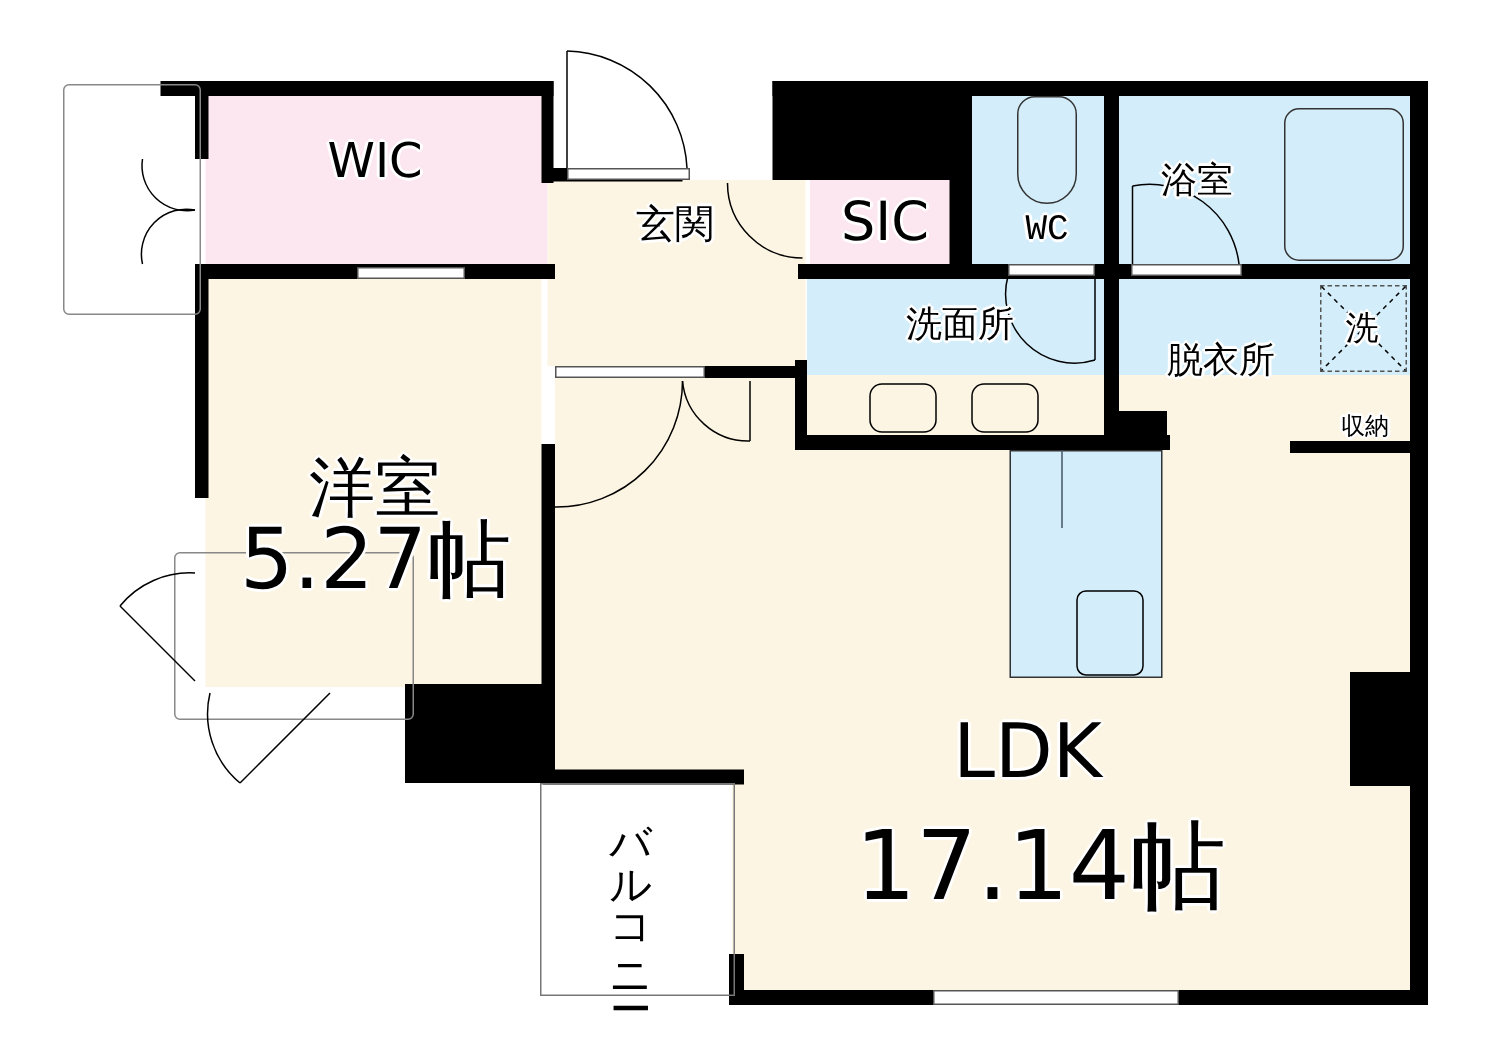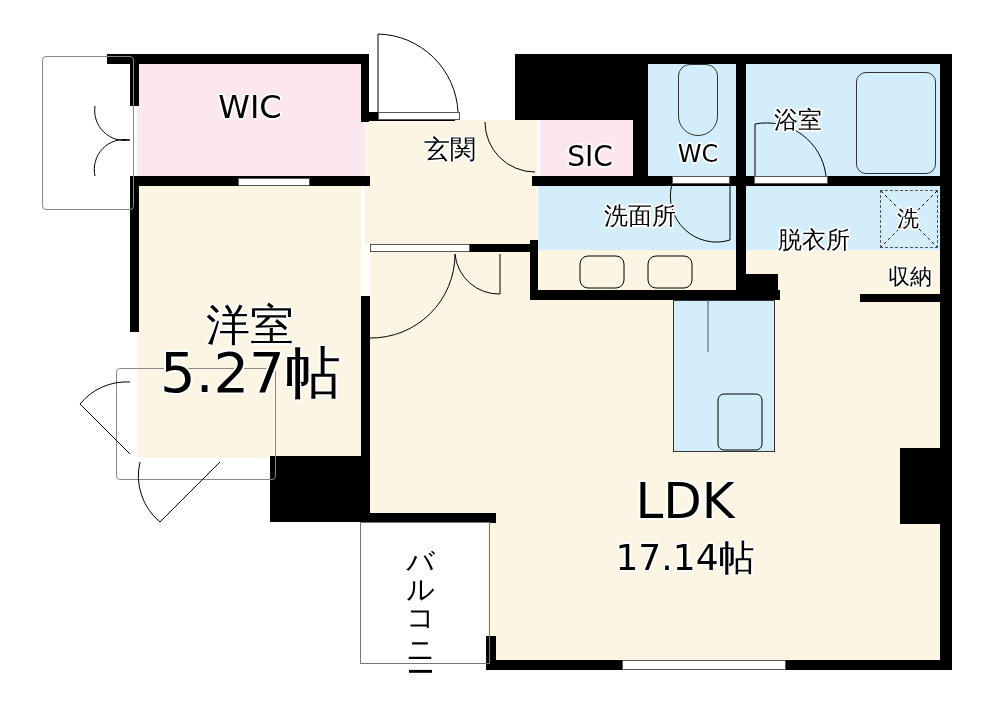--- a/index.html
+++ b/index.html
@@ -88,24 +88,24 @@
     <line x1="937" y1="191" x2="881" y2="247" stroke-dasharray="3 3"></line>
     <rect x="580" y="256" width="44" height="32" rx="8"></rect>
     <rect x="648" y="256" width="44" height="32" rx="8"></rect>
     <rect x="718" y="394" width="44" height="56" rx="6"></rect>
     <line x1="708" y1="300" x2="708" y2="352" stroke="#456"></line>
   </g>
 </svg>
 
 <div class="lbl" style="left:200px;top:88px;width:100px;font-size:32px;">WIC</div>
 <div class="lbl" style="left:400px;top:132px;width:100px;font-size:26px;">玄関</div>
-<div class="lbl" style="left:550px;top:140px;width:80px;font-size:28px;">SIC</div>
-<div class="lbl" style="left:668px;top:140px;width:60px;font-size:24px;">WC</div>
+<div class="lbl" style="left:550px;top:128px;width:80px;font-size:36px;">SIC</div>
+<div class="lbl" style="left:668px;top:140px;width:60px;font-size:24px;font-family:Liberation Mono, monospace;">WC</div>
 <div class="lbl" style="left:758px;top:104px;width:80px;font-size:24px;">浴室</div>
 <div class="lbl" style="left:580px;top:200px;width:120px;font-size:24px;">洗面所</div>
 <div class="lbl" style="left:756px;top:224px;width:116px;font-size:24px;">脱衣所</div>
 <div class="lbl" style="left:888px;top:204px;width:40px;font-size:22px;">洗</div>
-<div class="lbl" style="left:880px;top:262px;width:60px;font-size:22px;">収納</div>
+<div class="lbl" style="left:880px;top:274px;width:60px;font-size:16px;">収納</div>
 <div class="lbl" style="left:180px;top:296px;width:140px;font-size:44px;">洋室</div>
 <div class="lbl" style="left:160px;top:336px;width:180px;font-size:56px;">5.27帖</div>
 <div class="lbl" style="left:600px;top:472px;width:170px;font-size:50px;">LDK</div>
-<div class="lbl" style="left:570px;top:534px;width:230px;font-size:36px;">17.14帖</div>
+<div class="lbl" style="left:570px;top:534px;width:230px;font-size:64px;">17.14帖</div>
 <div class="lbl" style="left:400px;top:530px;width:40px;font-size:28px;writing-mode:vertical-rl;line-height:40px;">バルコニー</div>
 
 </body></html>

